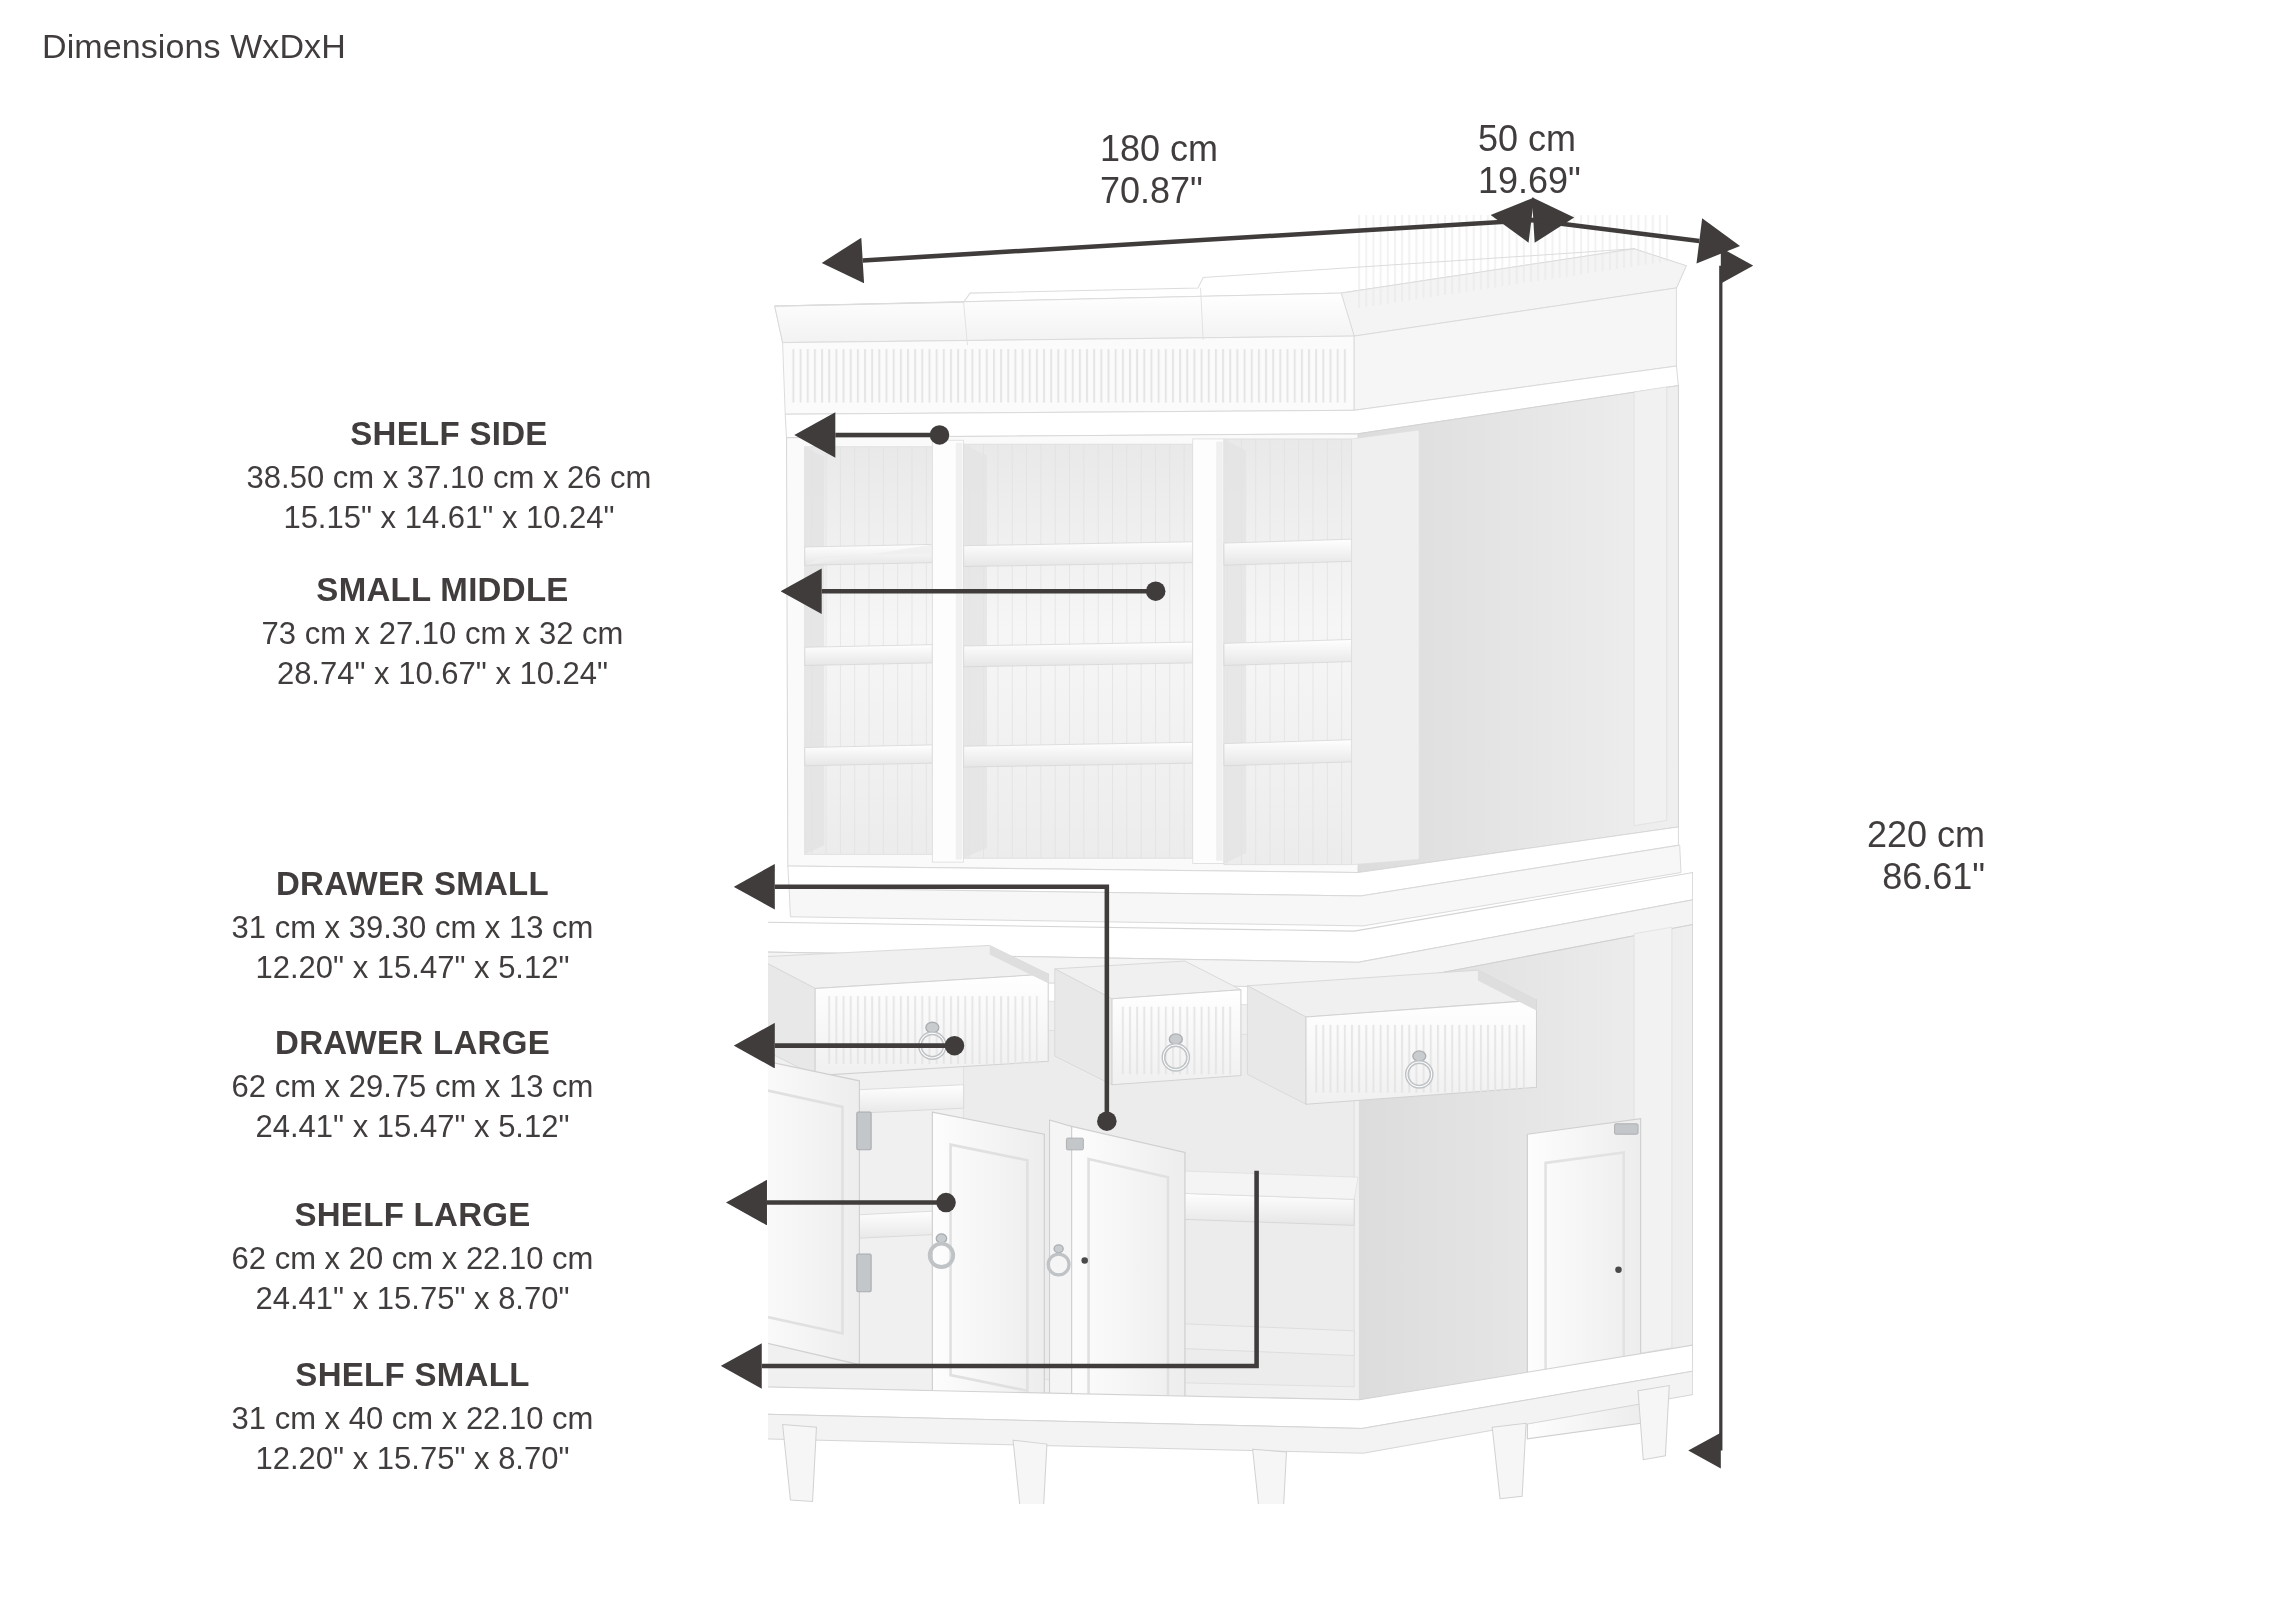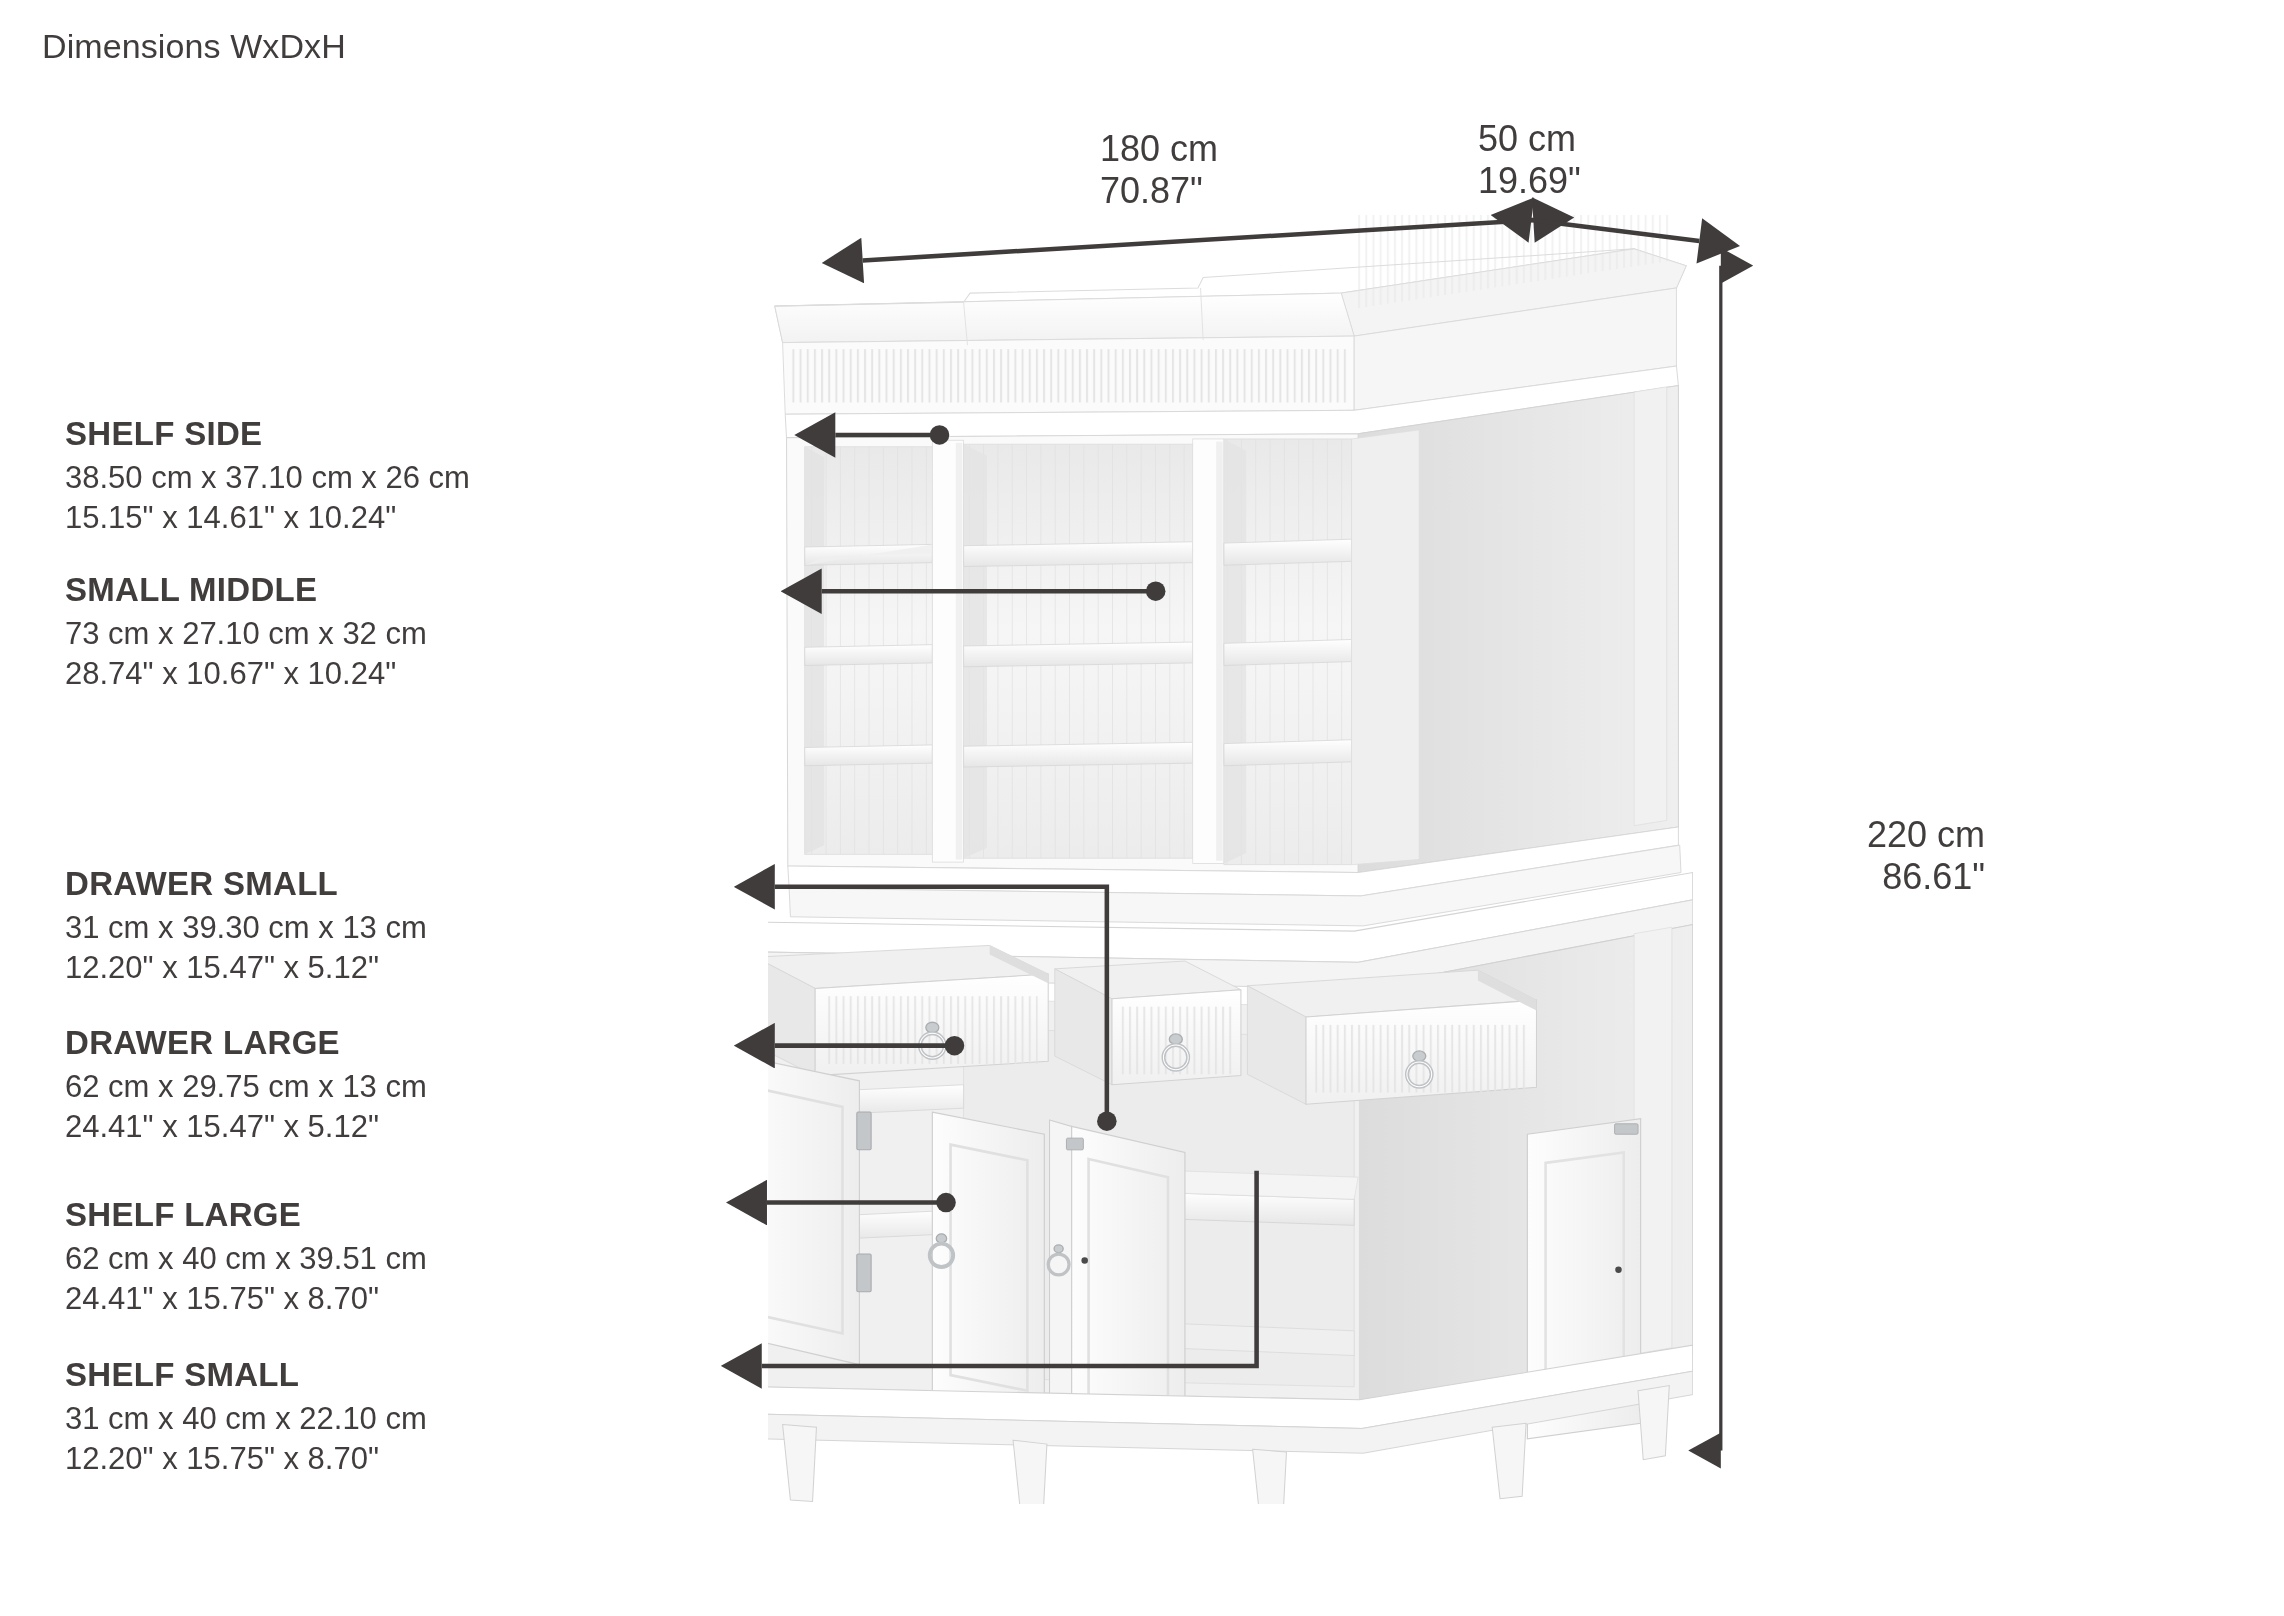--- a/index.html
+++ b/index.html
@@ -21,21 +21,21 @@
   
   .dimcap{position:absolute;line-height:1.16;color:#403d3c;font-weight:400;white-space:nowrap;}
   .dimcap .l1{font-size:36px;}
   .dimcap .l2{font-size:36px;}
 
   #cap-width{left:1100px;top:128px;width:234px;}
   #cap-depth{left:1478px;top:118px;width:234px;}
   #cap-height{left:1751px;top:814px;width:234px;text-align:right;}
 
   
-  .ann{position:absolute;text-align:left;color:#403d3c;white-space:nowrap;}
+  .ann{position:absolute;text-align:center;color:#403d3c;white-space:nowrap;}
   .ann .name{font-size:33px;font-weight:700;letter-spacing:0.3px;line-height:1.0;}
   .ann .m{font-size:31px;font-weight:400;line-height:1.30;margin-top:7.8px;}
   .ann .i{font-size:31px;font-weight:400;line-height:1.30;}
 
   
   #overlay{position:absolute;left:0;top:0;width:2284px;height:1616px;}
 
   
   #furn{position:absolute;left:768px;top:215px;width:925px;height:1289px;}
   #furn svg{display:block;}
@@ -313,21 +313,21 @@
   </div>
 
   <div class="ann" id="ann-3" style="left:65px;top:1026px;width:695px;">
     <div class="name">DRAWER LARGE</div>
     <div class="m">62 cm x 29.75 cm x 13 cm</div>
     <div class="i">24.41" x 15.47" x 5.12"</div>
   </div>
 
   <div class="ann" id="ann-4" style="left:65px;top:1198px;width:695px;">
     <div class="name">SHELF LARGE</div>
-    <div class="m">62 cm x 40 cm x 39.51 cm</div>
+    <div class="m">62 cm x 20 cm x 22.10 cm</div>
     <div class="i">24.41" x 15.75" x 8.70"</div>
   </div>
 
   <div class="ann" id="ann-5" style="left:65px;top:1358px;width:695px;">
     <div class="name">SHELF SMALL</div>
     <div class="m">31 cm x 40 cm x 22.10 cm</div>
     <div class="i">12.20" x 15.75" x 8.70"</div>
   </div>
 
   <svg id="overlay" viewBox="0 0 3508 2482" xmlns="http://www.w3.org/2000/svg">

